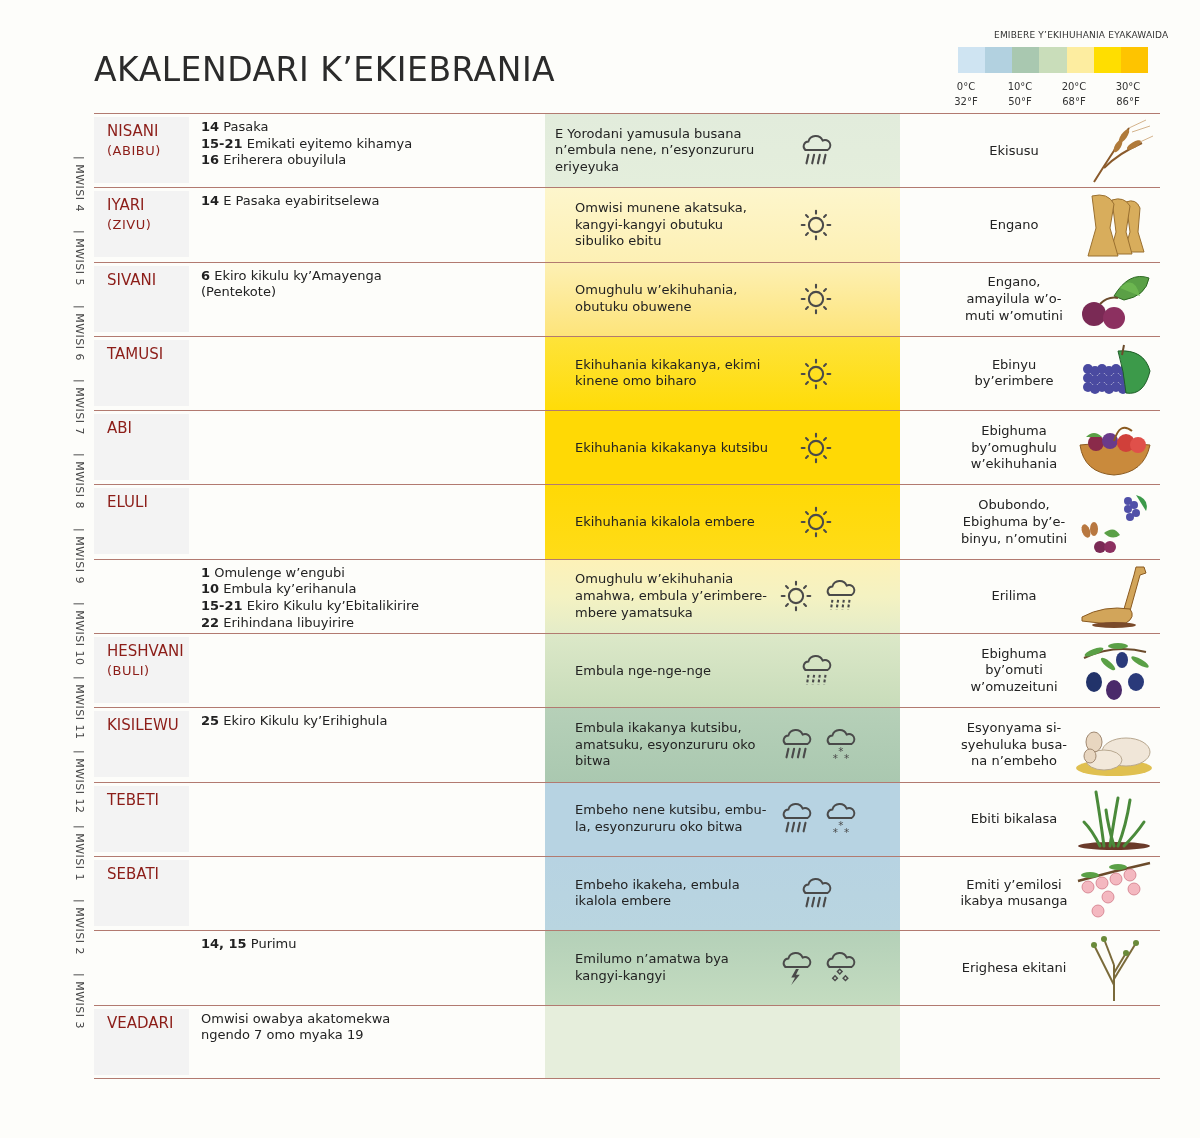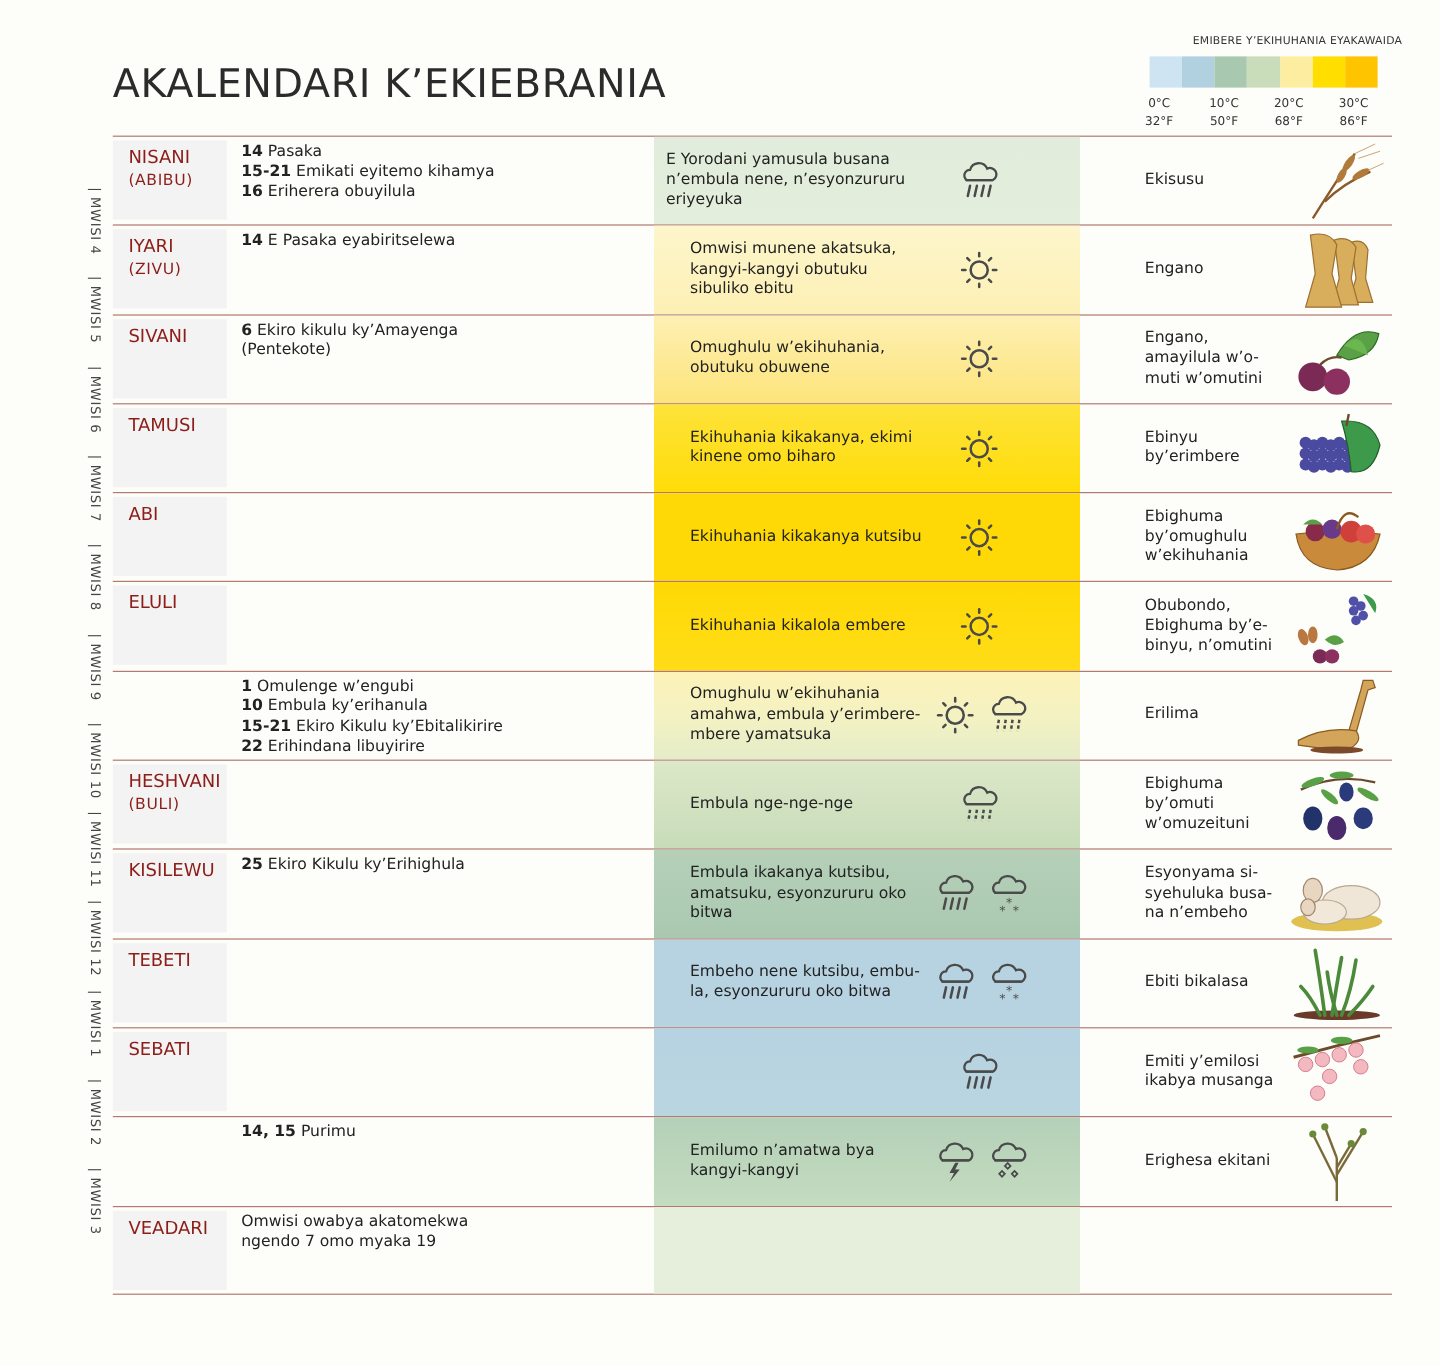--- a/index.html
+++ b/index.html
@@ -25,21 +25,21 @@
 
   .events { position: absolute; left: 107px; top: 5px; font-size: 13px; line-height: 16.7px; color: #222; }
   .events b { font-weight: bold; }
 
   .weather { position: absolute; left: 451px; top: 0; width: 355px; height: 100%; }
   .weather-text { position: absolute; left: 30px; top: 50%; transform: translateY(-50%); font-size: 13px; line-height: 16.7px; color: #222; width: 200px; }
   .weather-text.wide { left: 10px; width: 230px; }
   .weather-icons { position: absolute; left: 225px; top: 50%; transform: translateY(-50%); display: flex; gap: 6px; }
   .wicon { width: 38px; height: 38px; display: block; }
 
-  .crop-text { position: absolute; left: 860px; top: 50%; transform: translateY(-50%); font-size: 13px; line-height: 16.7px; color: #222; width: 120px; }
+  .crop-text { position: absolute; left: 860px; top: 50%; transform: translateY(-50%); font-size: 13px; line-height: 16.7px; color: #222; width: 120px; text-align: center; }
   .crop-img { position: absolute; left: 980px; top: 50%; transform: translateY(-50%); width: 80px; height: 66px; }
 
   .side-labels { position: absolute; left: 68px; top: 148px; width: 24px; height: 900px; }
   .side-label { position: absolute; left: 0; width: 24px; font-size: 11px; color: #444; }
   .side-label span { display: block; transform: rotate(90deg); transform-origin: left top; white-space: nowrap; position: absolute; left: 18px; top: 0; letter-spacing: 0.5px; }
 </style>
 </head>
 <body>
 
 <div class="title">AKALENDARI K’EKIEBRANIA</div>
@@ -514,20 +514,21 @@
             <path d="M40 60 Q34 40 32 24"></path>
           </g>
         </svg></div>
     </div>
     <div class="row">
       <div class="month-cell">
         <span class="month-name">SEBATI</span>
       </div>
       <div class="events"></div>
       <div class="weather" style="background: linear-gradient(rgb(183, 211, 226), rgb(185, 213, 224));">
+        <div class="weather-text">Embeho ikakeha, embula ikalola embere</div>
         <div class="weather-icons" style="left: 252px;">
           <span class="wicon"><svg viewBox="0 0 40 40">
               <path d="M9 19 a5 5 0 0 1 3-9 a8 8 0 0 1 15-1 a5.5 5.5 0 0 1 5 10 Z" fill="none" stroke="#4a4a4a" stroke-width="2"></path>
               <line x1="8" y1="19" x2="32" y2="19" stroke="#4a4a4a" stroke-width="2"></line>
               <g stroke="#4a4a4a" stroke-width="2.2" stroke-linecap="round">
                 <line x1="12" y1="24" x2="10" y2="33"></line>
                 <line x1="18" y1="24" x2="16" y2="33"></line>
                 <line x1="24" y1="24" x2="22" y2="33"></line>
                 <line x1="30" y1="24" x2="28" y2="33"></line>
               </g>

